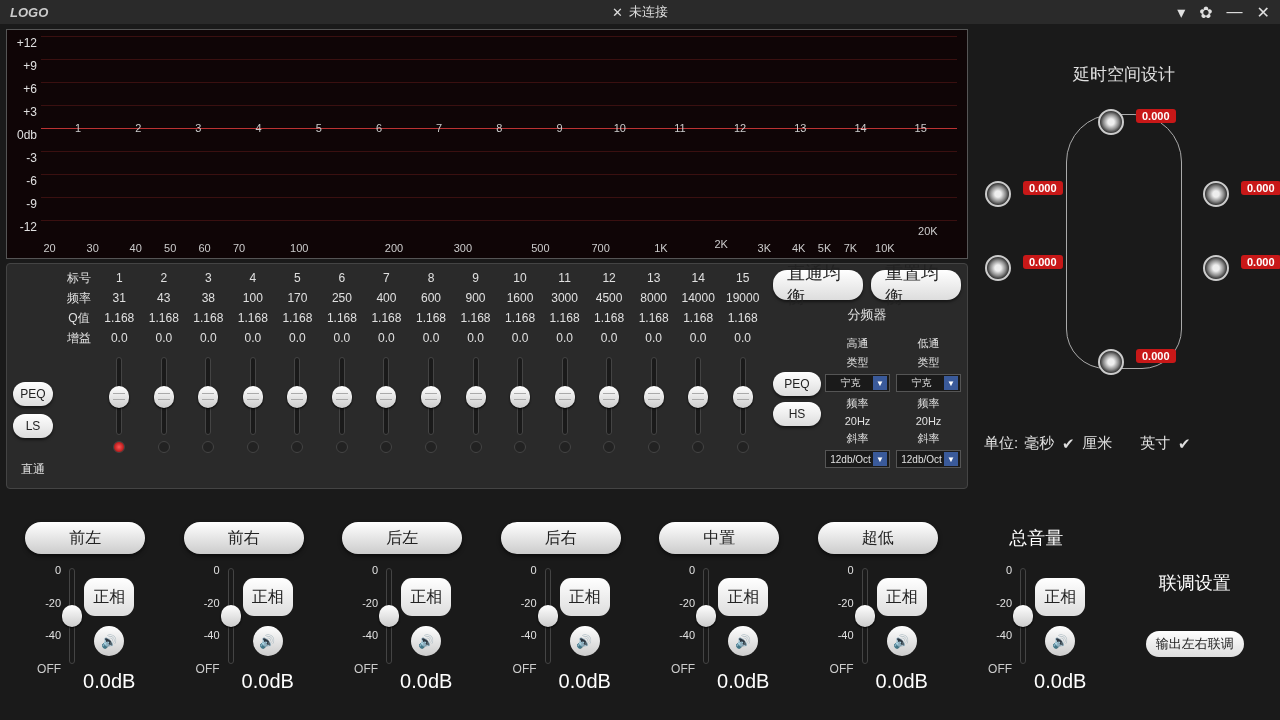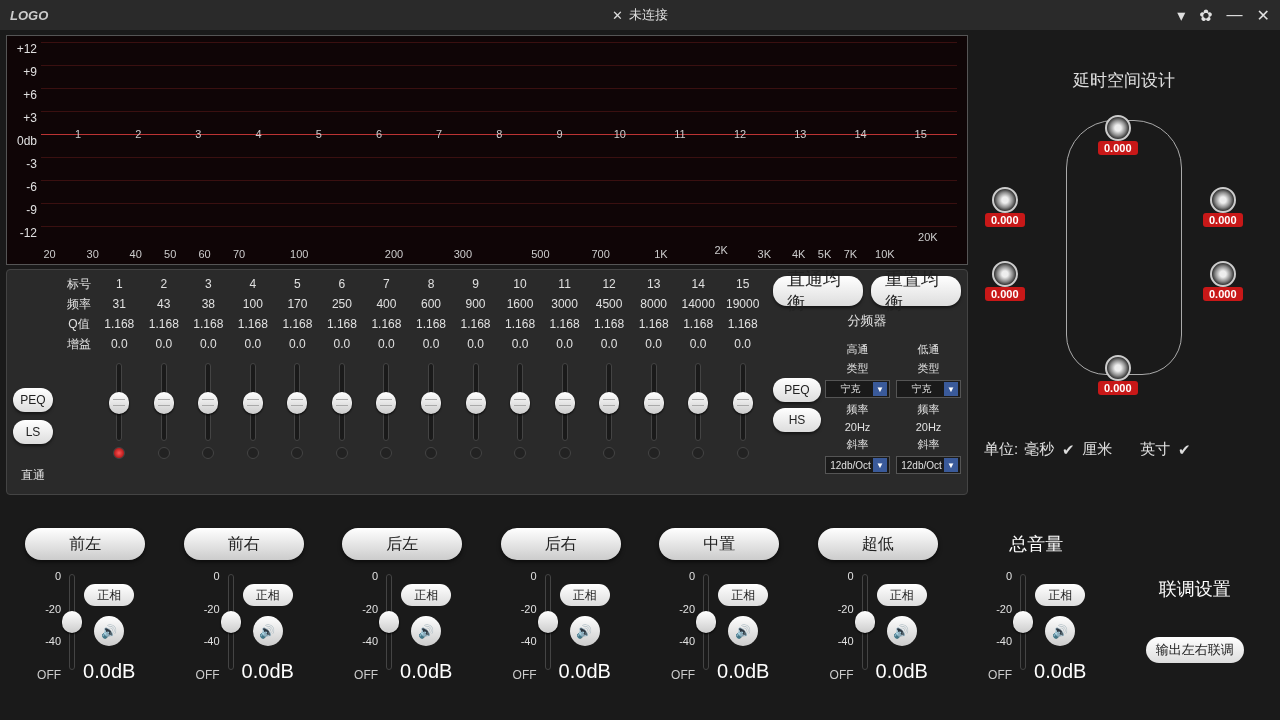--- a/index.html
+++ b/index.html
@@ -1,17 +1,17 @@
 <!DOCTYPE html>
 <html><head>
 <meta charset="utf-8">
 <style>
 *{box-sizing:border-box;margin:0;padding:0;font-family:"Microsoft YaHei",Arial,sans-serif;user-select:none}
 body{background:#1a1a1a;color:#e0e0e0;width:1280px;height:720px;overflow:hidden;font-size:13px}
-.titlebar{height:30px;background:#2a2a2a;display:flex;align-items:center;padding:0 10px;position:relative}
+.titlebar{height:24px;background:#2a2a2a;display:flex;align-items:center;padding:0 10px;position:relative}
 .logo{font-style:italic;font-weight:bold;color:#ccc}
 .conn{position:absolute;left:50%;transform:translateX(-50%);display:flex;align-items:center;gap:6px;color:#ddd}
 .tbicons{position:absolute;right:10px;display:flex;gap:14px;align-items:center}
 .tbicons span{cursor:pointer;font-size:16px}
 .main{display:flex;height:490px;padding:5px 6px 0 6px;gap:6px}
 .left{flex:1;display:flex;flex-direction:column;gap:4px}
 .graph{background:#0f0506;border:1px solid #555;height:230px;position:relative;display:flex}
 .ylabels{width:34px;display:flex;flex-direction:column;justify-content:space-between;padding:6px 4px 24px 4px;text-align:right;font-size:12px}
 .garea{flex:1;position:relative;padding-top:6px}
 .gline{position:absolute;left:0;right:10px;border-top:1px solid #3a1010}
@@ -42,37 +42,37 @@
 .crossgrid{flex:1;font-size:11px;display:flex;flex-direction:column;gap:4px}
 .crtitle{text-align:center;margin-bottom:2px;font-size:13px}
 .crrow{display:flex;gap:6px}
 .crcol{flex:1;text-align:center}
 .selbox{display:flex;align-items:center;background:#1a1a1a;border:1px solid #555;height:18px;font-size:10px;padding:0 2px}
 .selbox span{flex:1;text-align:center}
 .selarr{width:14px;height:14px;background:#3a5a9a;display:flex;align-items:center;justify-content:center;color:#fff;font-size:8px}
 .right{width:300px;padding:4px}
 .delaytitle{text-align:center;font-size:17px;margin:30px 0 18px 0}
 .car{position:relative;width:260px;height:290px;margin:0 auto}
-.spk{position:absolute;display:flex;flex-direction:column;align-items:center;gap:0}
+.spk{position:absolute;display:flex;flex-direction:row;align-items:flex-start;gap:12px}
 .spkicon{width:26px;height:26px;border-radius:50%;background:radial-gradient(#eee 20%,#888 50%,#333 70%);border:2px solid #ccc}
 .spkval{background:#c81818;color:#fff;font-size:11px;padding:1px 6px;border-radius:3px;font-weight:bold}
 .carbody{position:absolute;left:72px;top:10px;width:116px;height:255px;border:1px solid #aaa;border-radius:48px 48px 40px 40px}
 .units{display:flex;align-items:center;gap:6px;margin-top:40px;padding-left:6px;font-size:15px}
 .chk{width:16px;height:16px;display:inline-flex;align-items:center;justify-content:center;color:#ddd}
 .bottom{height:195px;padding:4px 10px;display:flex;gap:8px}
 .ch{flex:1;display:flex;flex-direction:column;align-items:center}
 .chhead{margin-bottom:10px;margin-top:4px}
 .chpill{background:linear-gradient(#fff,#ccc);color:#222;font-size:16px;height:32px;width:120px;border-radius:16px;display:flex;align-items:center;justify-content:center;cursor:pointer;box-shadow:0 2px 4px rgba(0,0,0,.6)}
 .chtext{font-size:18px;color:#fff;height:32px;display:flex;align-items:center}
 .chctrls{display:flex;gap:8px;align-items:flex-start}
 .chscale{display:flex;flex-direction:column;justify-content:space-between;height:112px;font-size:11px;text-align:right;width:26px}
 .chslider{width:6px;height:96px;background:#1a1a1a;border-radius:3px;position:relative;border:1px solid #444;margin-top:4px}
 .chthumb{width:20px;height:22px;background:linear-gradient(#fff,#ccc);border-radius:10px;position:absolute;left:-8px;top:36px;box-shadow:0 1px 2px #000}
 .chbtncol{display:flex;flex-direction:column;gap:10px;margin-top:14px;align-items:center}
-.minipill{background:linear-gradient(#fff,#ddd);color:#222;font-size:12px;height:22px;width:50px;border-radius:11px;display:flex;align-items:center;justify-content:center;cursor:pointer}
+.minipill{background:linear-gradient(#fff,#ddd);color:#222;font-size:16px;height:38px;width:50px;border-radius:11px;display:flex;align-items:center;justify-content:center;cursor:pointer}
 .rndbtn{width:30px;height:30px;border-radius:50%;background:linear-gradient(#fff,#ccc);display:flex;align-items:center;justify-content:center;color:#222;cursor:pointer}
 .chdb{font-size:20px;color:#fff;margin-top:4px}
 .choff{font-size:12px;color:#ccc}
 .linkcol{flex:1;display:flex;flex-direction:column;align-items:center;justify-content:center;gap:32px}
 .linkpill{background:linear-gradient(#fff,#ddd);color:#222;font-size:13px;height:26px;padding:0 10px;border-radius:13px;display:flex;align-items:center;cursor:pointer}
 </style>
 </head>
 <body>
 
 <div class="titlebar">

